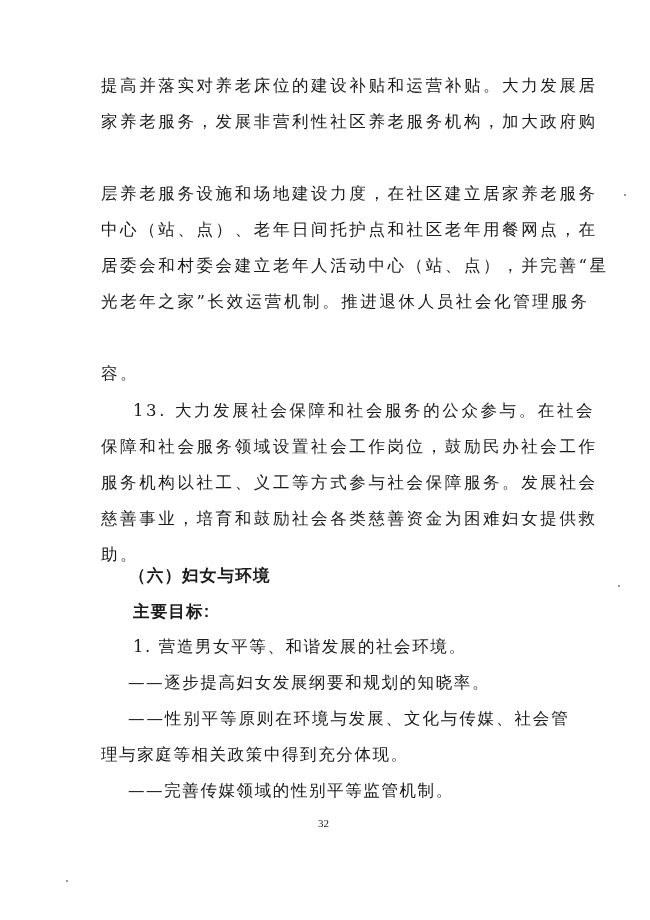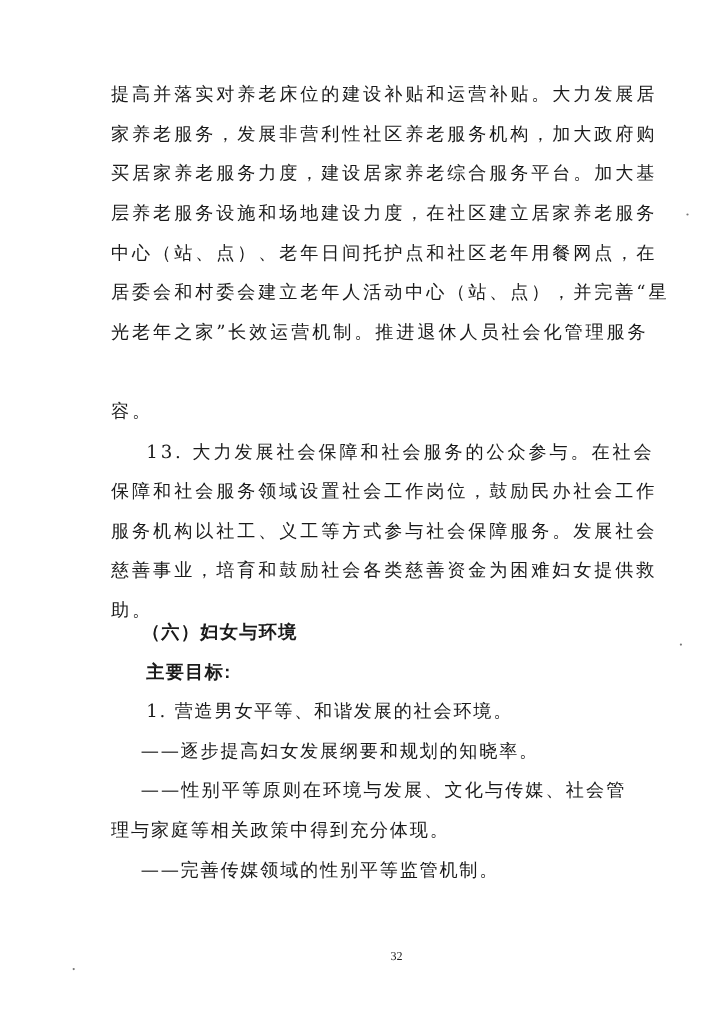--- a/index.html
+++ b/index.html
@@ -4,31 +4,30 @@
 <style>
   html, body { margin: 0; padding: 0; background: #ffffff; }
   body { width: 650px; height: 920px; position: relative; overflow: hidden;
          font-family: "DejaVu Serif", "Liberation Serif", serif; color: #1a1a1a; }
   .page { position: absolute; left: 0; top: 0; width: 650px; height: 920px; }
   .line { position: absolute; left: 101px; font-size: 16.5px; letter-spacing: 2.6px;
           white-space: nowrap; line-height: 20px; }
   .indent { left: 133px; }
   .dash { left: 128px; }
   .bold { font-weight: bold; font-family: Liberation Sans, sans-serif; letter-spacing: 1.2px; }
-  .pagenum { position: absolute; left: 318px; top: 864px; font-size: 11px;
-             font-family: "Liberation Serif", serif; margin-left: 37px; }
+  .pagenum { position: absolute; left: 318px; top: 817px; font-size: 11px;
+             font-family: "Liberation Serif", serif; }
   .speck { position: absolute; width: 2px; height: 2px; background: #777; border-radius: 1px; }
 </style>
 </head>
 <body>
 
 <div class="page">
   <div class="line" style="top:76px">提高并落实对养老床位的建设补贴和运营补贴。大力发展居</div>
   <div class="line" style="top:112px">家养老服务，发展非营利性社区养老服务机构，加大政府购</div>
-  <div class="line" style="top:148px">买居家养老服务力度，建设居家养老综合服务平台。加大基</div>
   <div class="line" style="top:184px">层养老服务设施和场地建设力度，在社区建立居家养老服务</div>
   <div class="line" style="top:220px">中心（站、点）、老年日间托护点和社区老年用餐网点，在</div>
   <div class="line" style="top:256px">居委会和村委会建立老年人活动中心（站、点），并完善“星</div>
   <div class="line" style="top:292px">光老年之家”长效运营机制。推进退休人员社会化管理服务</div>
   <div class="line" style="top:364px">容。</div>
 
   <div class="line indent" style="top:401px">13. 大力发展社会保障和社会服务的公众参与。在社会</div>
   <div class="line" style="top:437px">保障和社会服务领域设置社会工作岗位，鼓励民办社会工作</div>
   <div class="line" style="top:473px">服务机构以社工、义工等方式参与社会保障服务。发展社会</div>
   <div class="line" style="top:509px">慈善事业，培育和鼓励社会各类慈善资金为困难妇女提供救</div>

